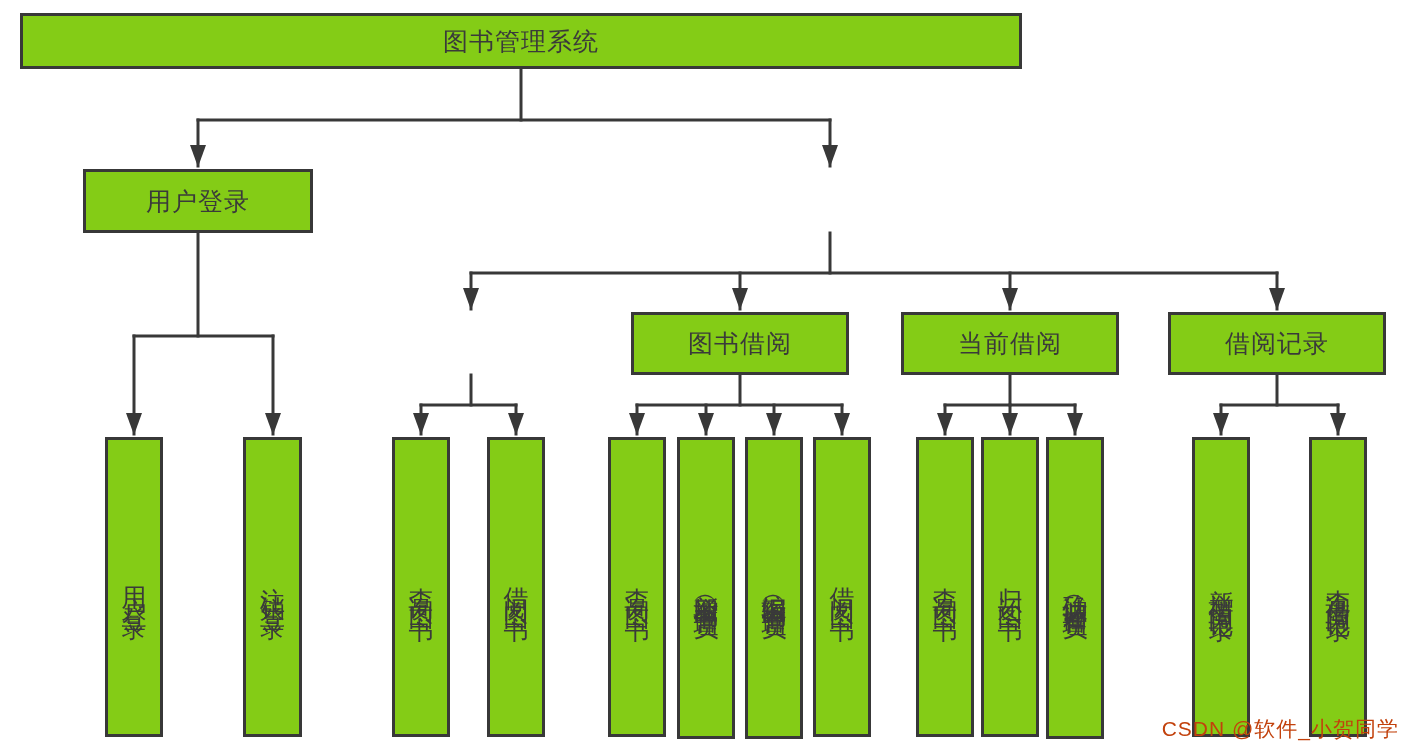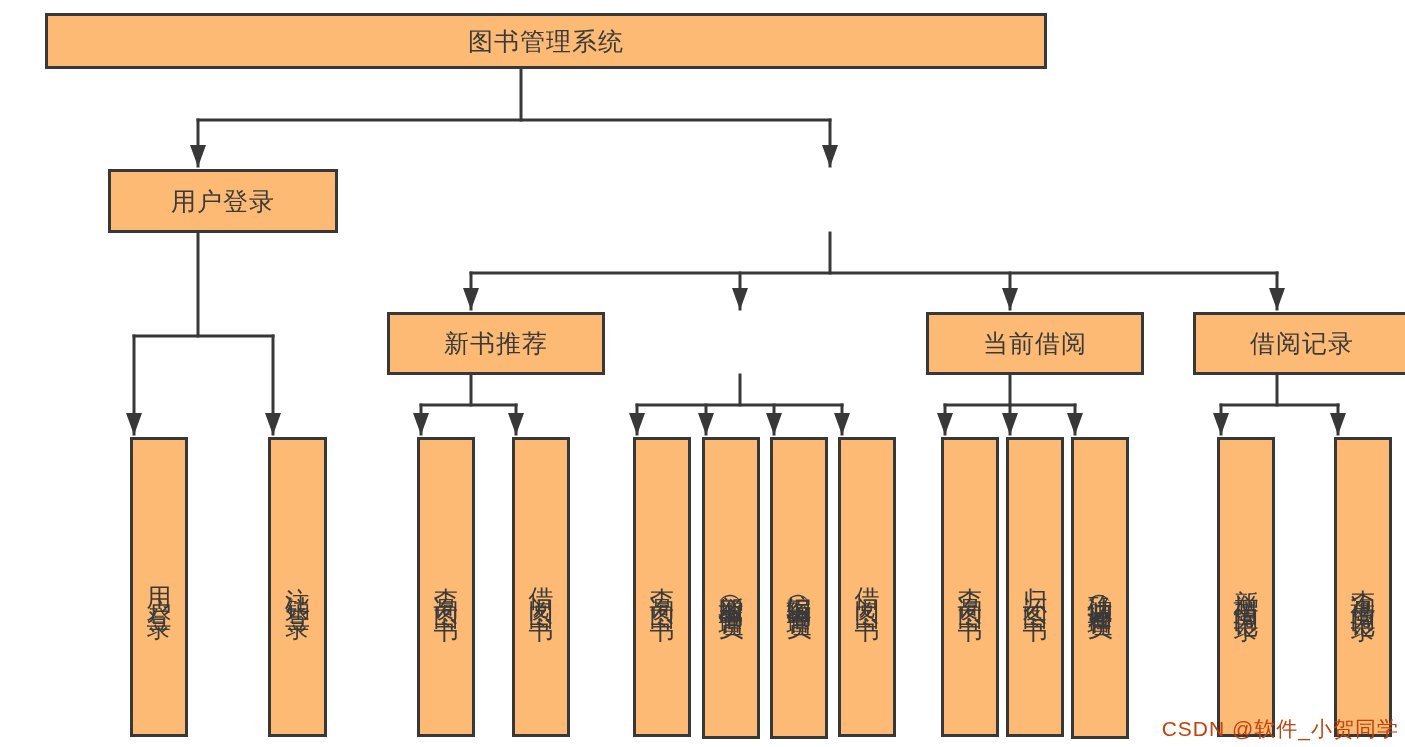--- a/index.html
+++ b/index.html
@@ -8,29 +8,28 @@
     width:1405px;height:747px;
     background:#ffffff;
     font-family:"Liberation Sans", sans-serif;
     overflow:hidden;
   }
   .connectors{position:absolute;left:0;top:0;}
   .node{
     position:absolute;
     box-sizing:border-box;
     border:3px solid #383838;
-    background:#fdba74;
+    background:#84cc16;
     display:flex;
     align-items:center;
     justify-content:center;
     color:#3a3a3a;
     font-size:25px;
     letter-spacing:1px;
     white-space:nowrap;
-    margin-left:25px;
   }
   .leaf{
     writing-mode:vertical-rl;
     text-orientation:mixed;
     font-size:25px;
     line-height:1;
   }
   .len4{letter-spacing:10px;}
   .len6{letter-spacing:6px;}
   .len9{letter-spacing:3px;}
@@ -96,21 +95,21 @@
       <path d="M1221,405 H1338"></path>
       <path d="M1221,405 V434" marker-end="url(#ah)"></path>
       <path d="M1338,405 V434" marker-end="url(#ah)"></path>
     </g>
   </svg>
 
   <div class="node" style="left:20px;top:13px;width:1002px;height:56px;">图书管理系统</div>
 
   <div class="node" style="left:83px;top:169px;width:230px;height:64px;">用户登录</div>
 
-  <div class="node" style="left:362px;top:312px;width:218px;height:63px;">新书推荐</div>
+  <div class="node" style="left:631px;top:312px;width:218px;height:63px;">图书借阅</div>
   <div class="node" style="left:1168px;top:312px;width:218px;height:63px;">借阅记录</div>
   <div class="node" style="left:901px;top:312px;width:218px;height:63px;">当前借阅</div>
 
   <div class="node leaf len4" style="left:105px;top:437px;width:58px;height:300px;">用户登录</div>
   <div class="node leaf len4" style="left:243px;top:437px;width:59px;height:300px;">注销登录</div>
 
   <div class="node leaf len4" style="left:392px;top:437px;width:58px;height:300px;">查询图书</div>
   <div class="node leaf len4" style="left:487px;top:437px;width:58px;height:300px;">借阅图书</div>
 
   <div class="node leaf len4" style="left:608px;top:437px;width:58px;height:300px;">查询图书</div>

